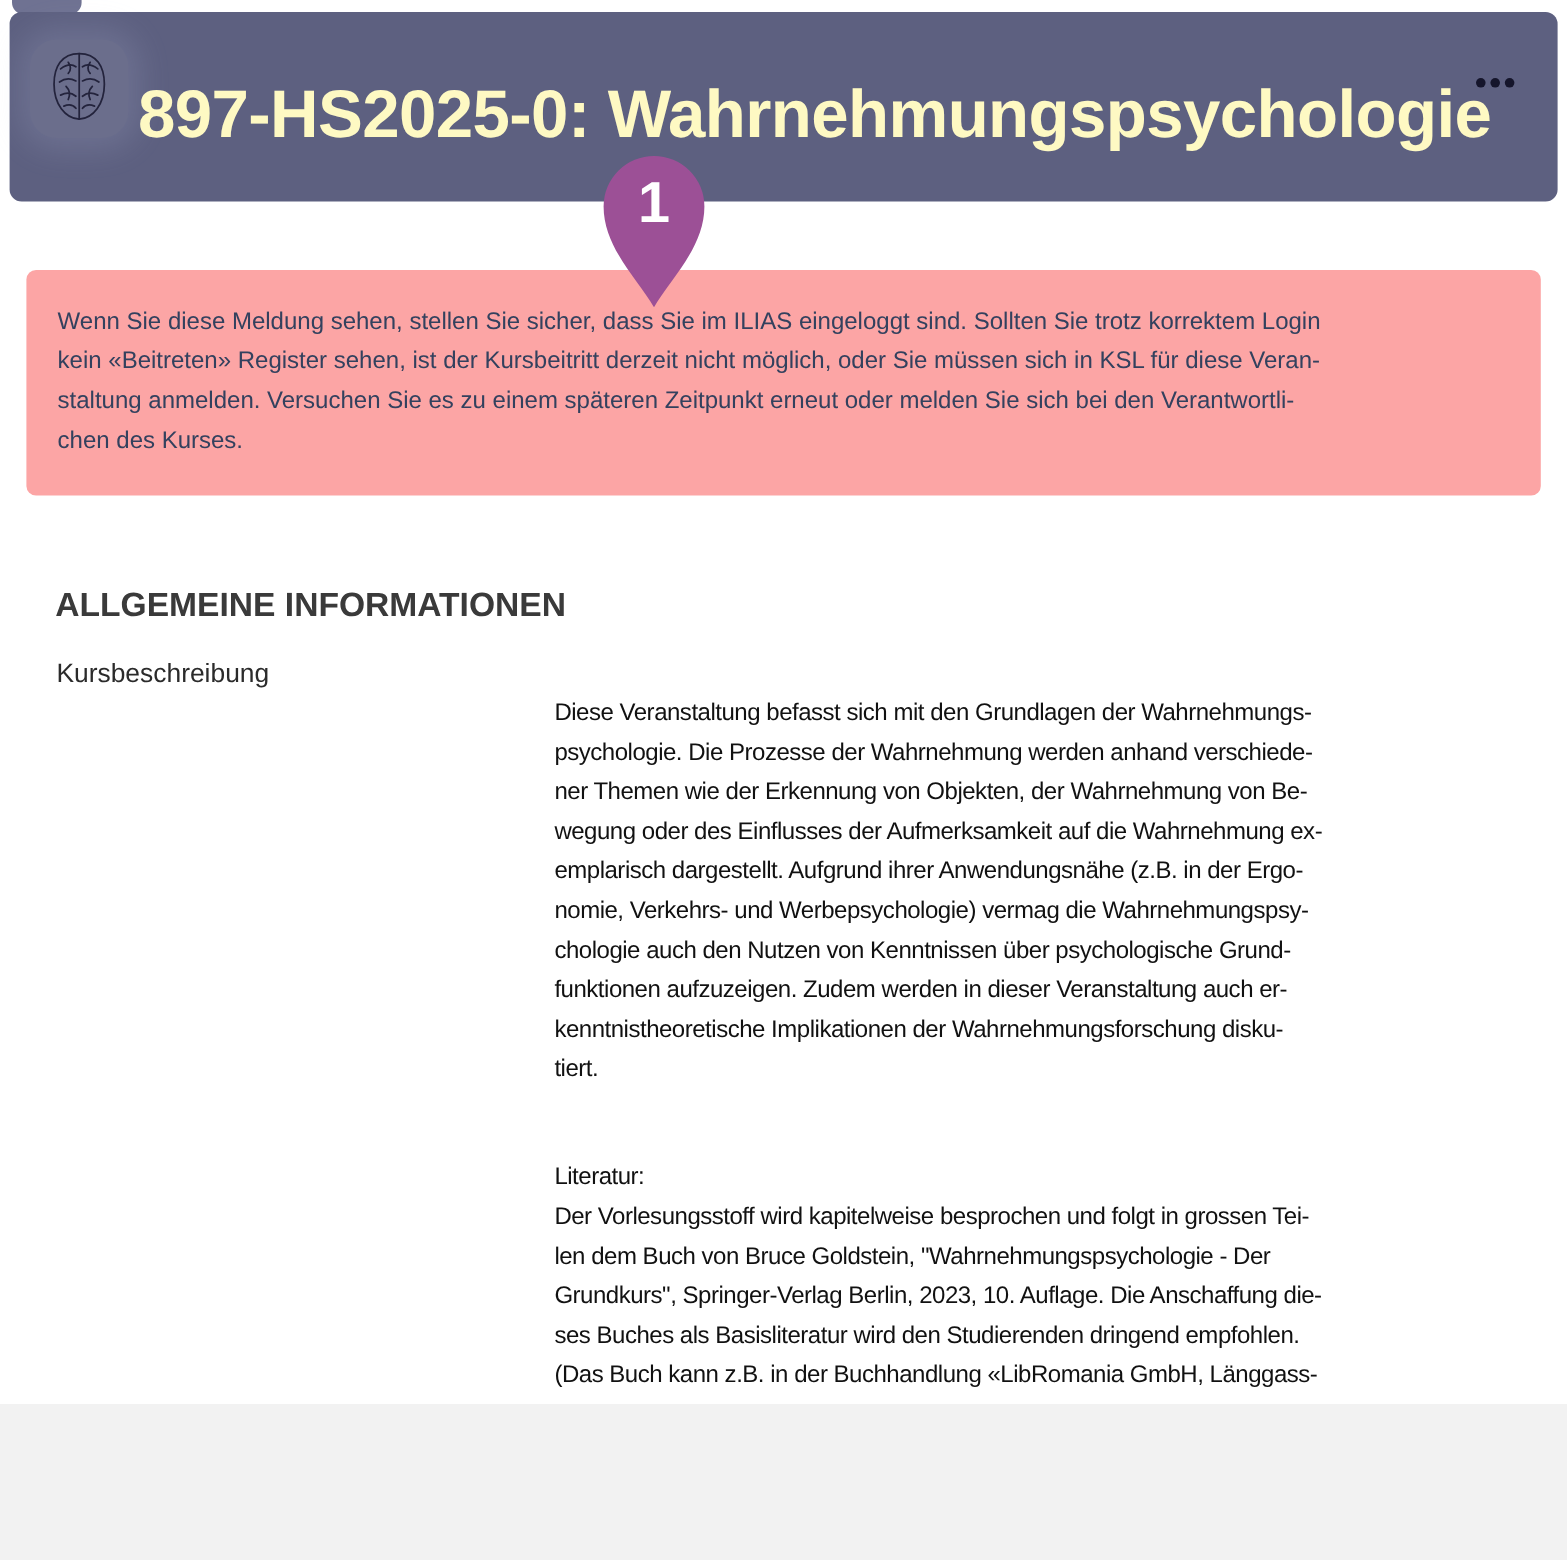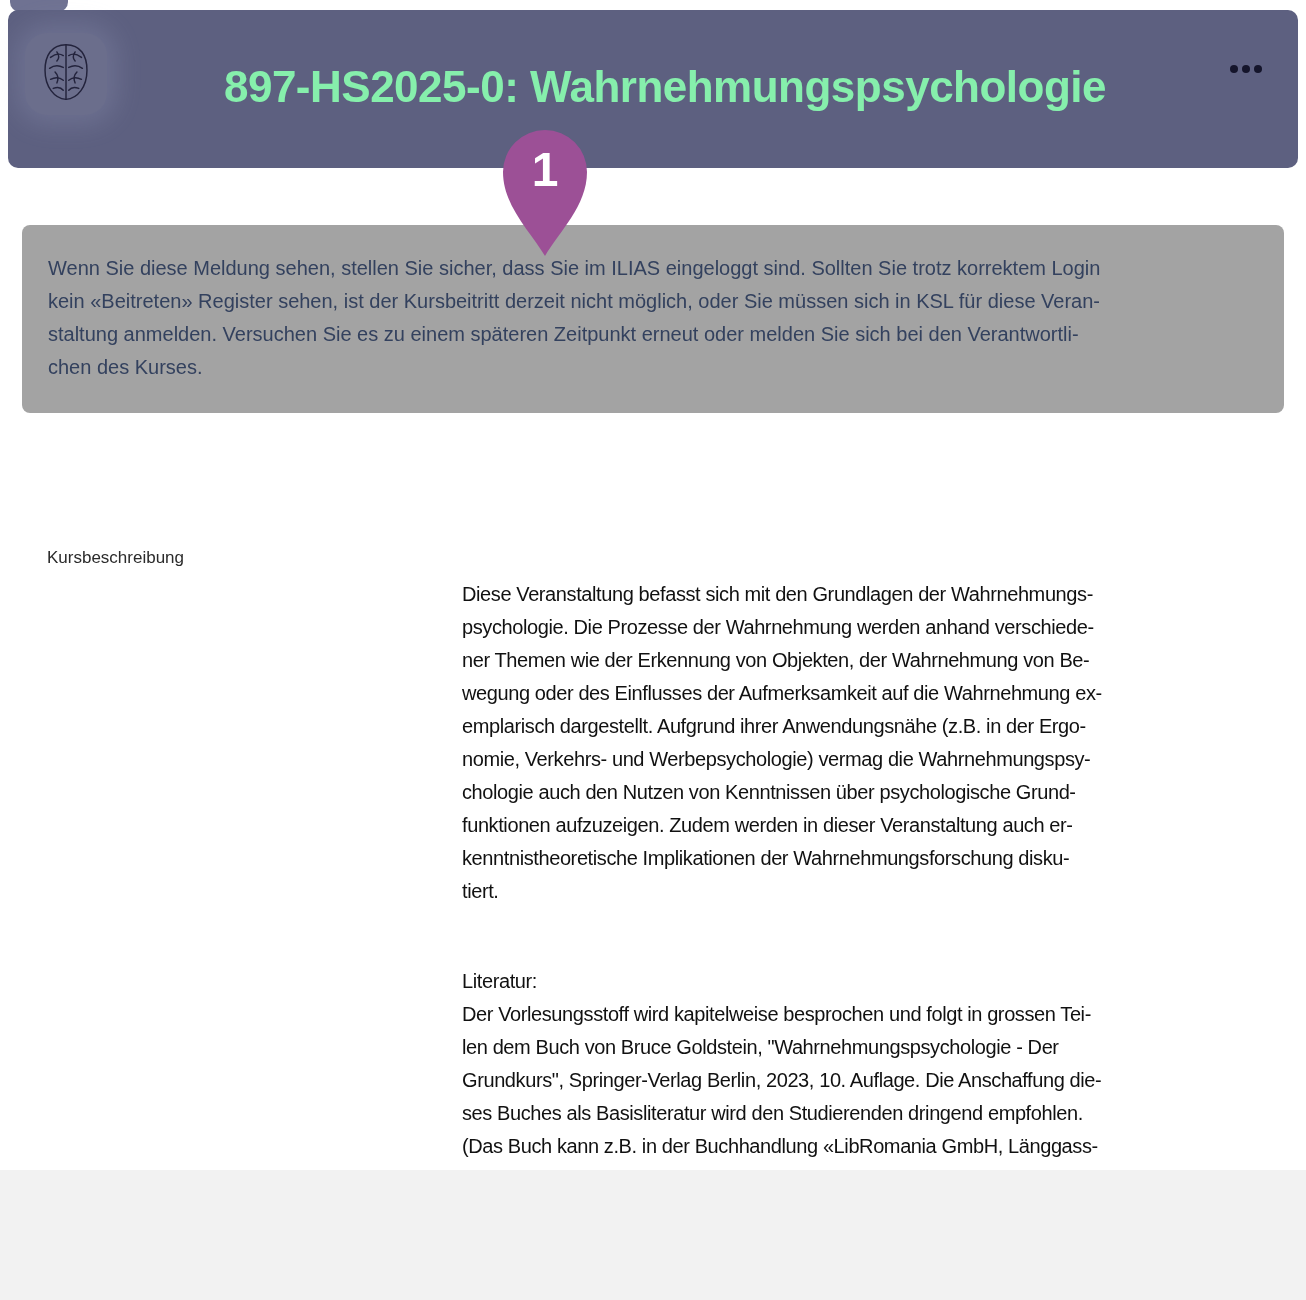--- a/index.html
+++ b/index.html
@@ -22,22 +22,22 @@
     background: #5d6080; border-radius: 10px; z-index: 2;
   }
   .icon-tile {
     position: absolute; left: 17px; top: 23px; width: 82px; height: 82px;
     background: #6b6e8c; border-radius: 22px;
     box-shadow: 0 0 26px 10px rgba(195,200,230,0.16);
     display: flex; align-items: center; justify-content: center;
   }
   .course-title {
     position: absolute; left: 107px; top: 52px; width: 1100px;
-    font-size: 44px; font-weight: bold; color: #86efac;
-    letter-spacing: -0.5px; white-space: nowrap; text-align: center;
+    font-size: 56px; font-weight: bold; color: #fef9c3;
+    letter-spacing: -0.5px; white-space: nowrap;
   }
   .kebab {
     position: absolute; right: 36px; top: 48px; width: 40px; height: 22px;
     display: flex; align-items: center; justify-content: flex-end; gap: 4px;
     cursor: pointer;
   }
   .kebab .dot { width: 8px; height: 8px; border-radius: 50%; background: #15152b; }
 
   
   .marker {
@@ -46,35 +46,35 @@
   }
   .marker svg { position: absolute; inset: 0; }
   .marker-label {
     position: absolute; left: 0; top: 14px; width: 88px; text-align: center;
     font-size: 48px; font-weight: bold; color: #ffffff;
   }
 
   
   .notice {
     position: absolute; left: 22px; top: 225px; width: 1262px; height: 188px;
-    background: #a3a3a3; border-radius: 8px; z-index: 1;
+    background: #fca5a5; border-radius: 8px; z-index: 1;
   }
   .notice-text {
     padding: 27px 26px; font-size: 20px; line-height: 33px;
     color: #33415e; white-space: pre-line;
   }
 
   
   .section-heading {
     position: absolute; left: 46px; top: 488px;
     font-size: 28px; font-weight: bold; color: #3a3a3a; letter-spacing: 0;
   }
   .row-label {
     position: absolute; left: 47px; top: 548px;
-    font-size: 17px; color: #2b2b2b;
+    font-size: 22px; color: #2b2b2b;
   }
   .row-value {
     position: absolute; left: 462px; top: 545px; width: 800px;
     font-size: 20px; font-weight: normal; color: #111111;
     line-height: 33px; letter-spacing: -0.4px; white-space: pre-line;
   }
   .row-value .para + .para { margin-top: 24px; }
 
   
   .footer {
@@ -125,20 +125,21 @@
     <div class="marker-label">1</div>
   </div>
 
   <div class="notice">
     <div class="notice-text">Wenn Sie diese Meldung sehen, stellen Sie sicher, dass Sie im ILIAS eingeloggt sind. Sollten Sie trotz korrektem Login
 kein «Beitreten» Register sehen, ist der Kursbeitritt derzeit nicht möglich, oder Sie müssen sich in KSL für diese Veran-
 staltung anmelden. Versuchen Sie es zu einem späteren Zeitpunkt erneut oder melden Sie sich bei den Verantwortli-
 chen des Kurses.</div>
   </div>
 
+  <h2 class="section-heading">ALLGEMEINE INFORMATIONEN</h2>
 
   <div class="row-label">Kursbeschreibung</div>
 
   <div class="row-value">
     <div class="para">Diese Veranstaltung befasst sich mit den Grundlagen der Wahrnehmungs-
 psychologie. Die Prozesse der Wahrnehmung werden anhand verschiede-
 ner Themen wie der Erkennung von Objekten, der Wahrnehmung von Be-
 wegung oder des Einflusses der Aufmerksamkeit auf die Wahrnehmung ex-
 emplarisch dargestellt. Aufgrund ihrer Anwendungsnähe (z.B. in der Ergo-
 nomie, Verkehrs- und Werbepsychologie) vermag die Wahrnehmungspsy-

